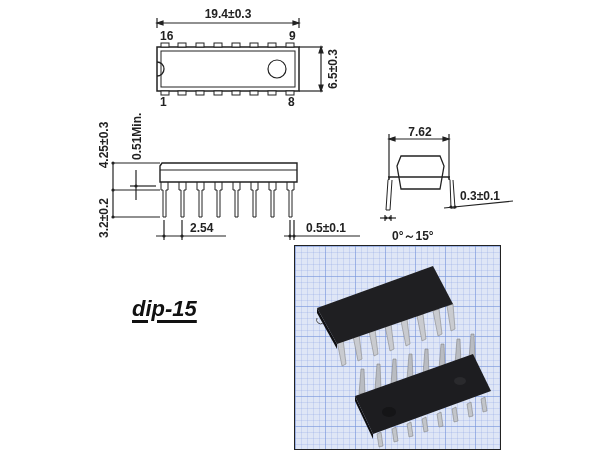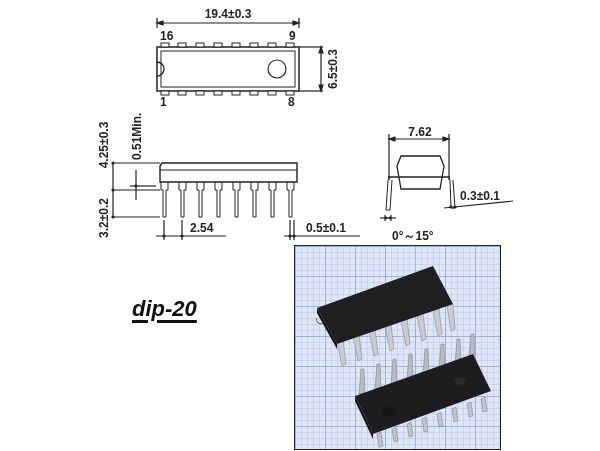--- a/index.html
+++ b/index.html
@@ -138,21 +138,21 @@
     <circle cx="451" cy="207" r="1.6"></circle>
       <circle cx="455" cy="207" r="1.6"></circle>
     <circle cx="386" cy="218" r="1.4"></circle>
       <circle cx="390" cy="218" r="1.4"></circle>
   </g>
   <text class="dim" x="420" y="136" text-anchor="middle">7.62</text>
   <text class="dim" x="460" y="200">0.3±0.1</text>
   <text class="dim" x="392" y="240">0°～15°</text>
 </svg>
 
-<div class="title">dip-20</div>
+<div class="title">dip-15</div>
 
 <div class="photo">
   <svg width="205" height="203" viewBox="0 0 205 203">
 
     <g fill="#c9cbd0" stroke="#888" stroke-width="0.6">
       <path d="M42,95 l6,-2 l3,25 l-4,2 z"></path>
       <path d="M58,90 l6,-2 l3,25 l-4,2 z"></path>
       <path d="M74,85 l6,-2 l3,25 l-4,2 z"></path>
       <path d="M90,80 l6,-2 l3,25 l-4,2 z"></path>
       <path d="M106,75 l6,-2 l3,25 l-4,2 z"></path>

